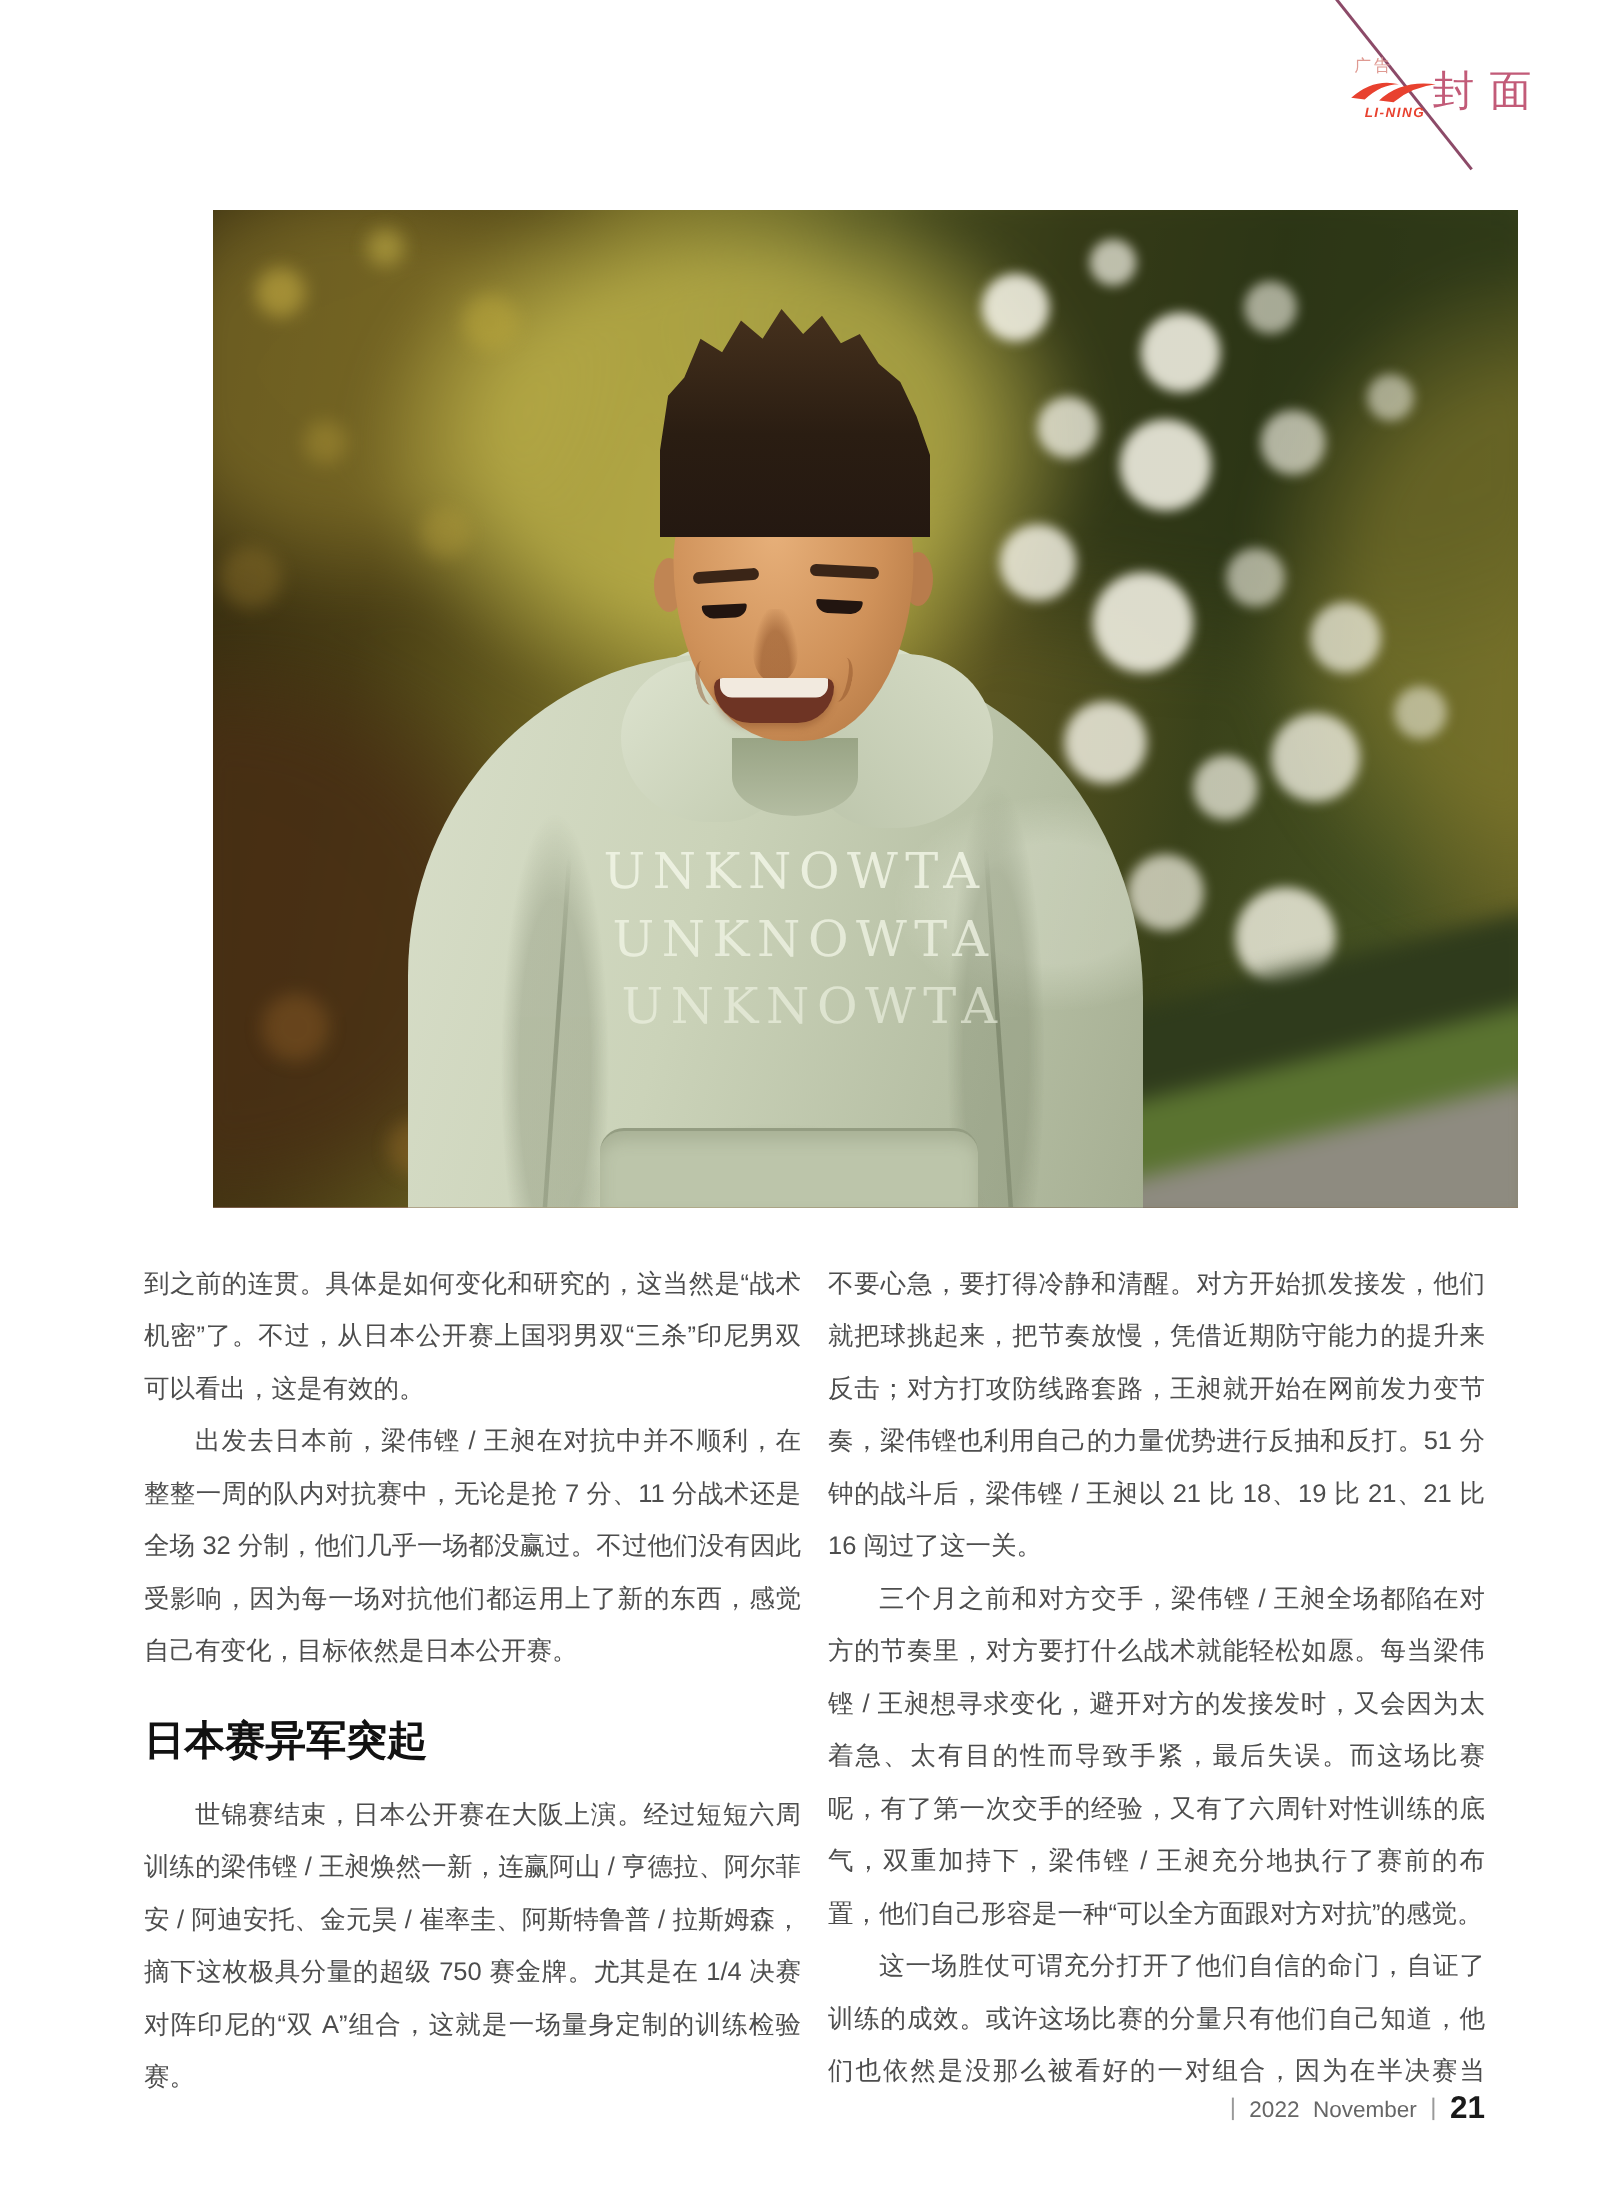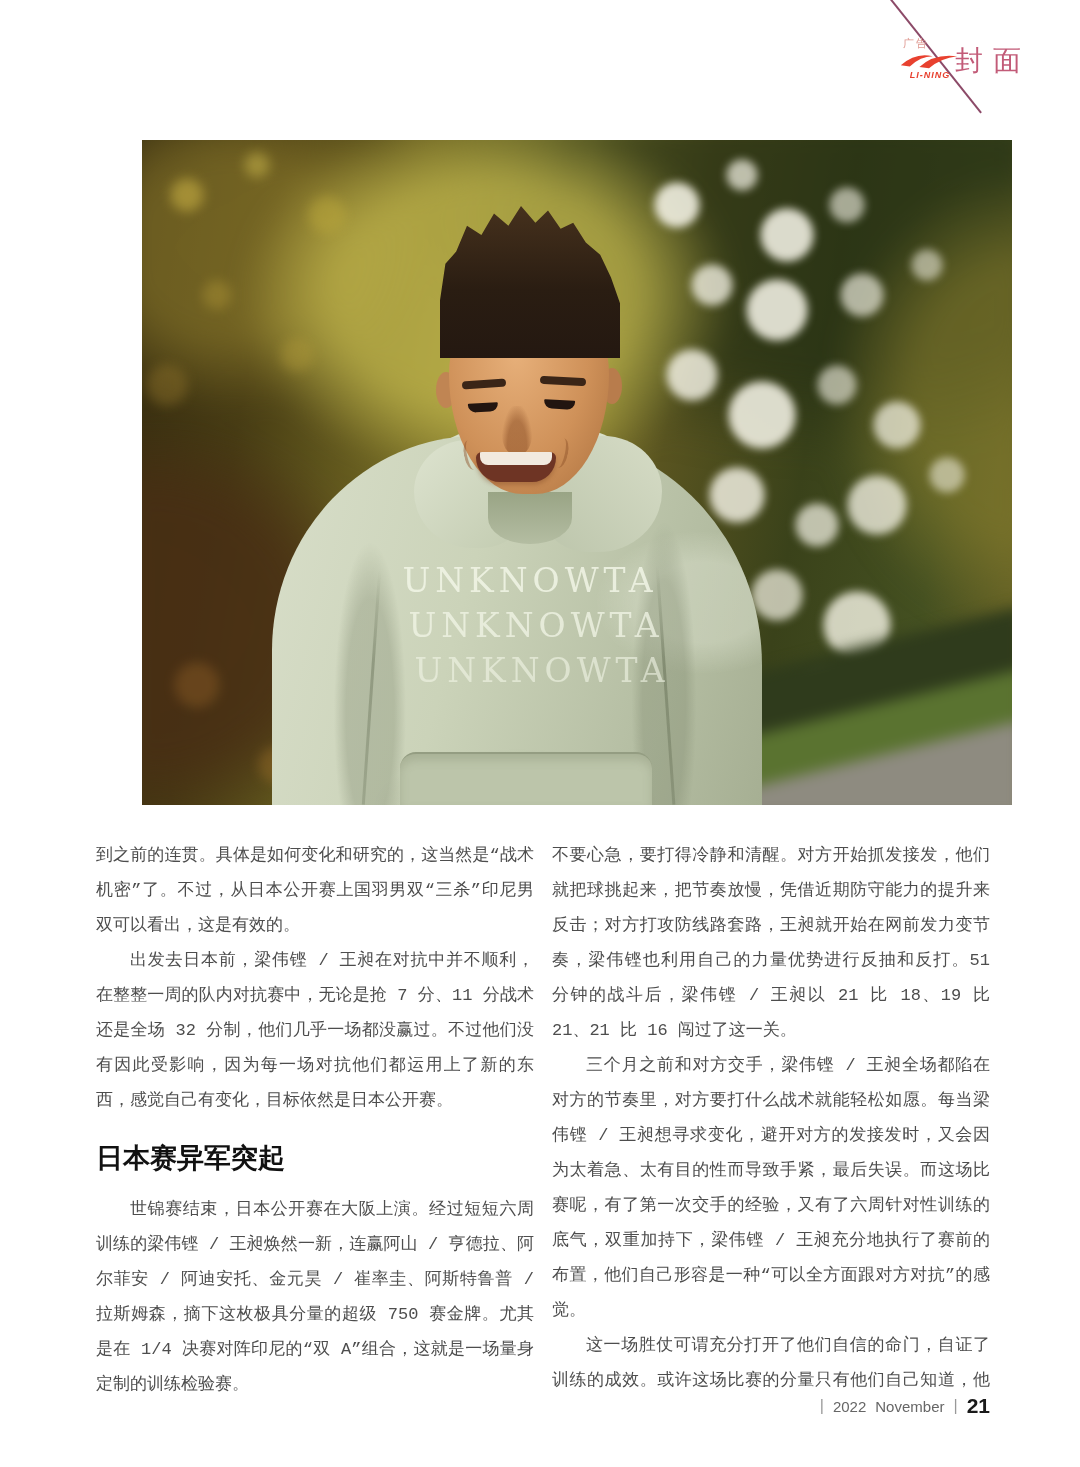--- a/index.html
+++ b/index.html
@@ -137,21 +137,21 @@
     box-shadow:0 3px 4px rgba(120,65,35,.35); }
   .teeth { position:absolute; left:4px; top:0; width:72px; height:13px;
     background:#f2eadf; border-radius:0 0 8px 8px; }
   .smile-l { position:absolute; left:322px; top:300px; width:14px; height:30px;
     border-left:3px solid rgba(140,80,40,.45); border-radius:50%; transform:rotate(-12deg); }
   .smile-r { position:absolute; left:412px; top:298px; width:14px; height:30px;
     border-right:3px solid rgba(140,80,40,.45); border-radius:50%; transform:rotate(12deg); }
 
   
   .article { position:absolute; left:96px; top:838px; width:894px; height:560px;
-    display:flex; gap:18px;font-family:Liberation Mono, monospace; }
+    display:flex; gap:18px; }
   .col { width:438px; height:560px; overflow:hidden; color:#4d4d4d; font-size:17px;
     line-height:35px; text-align:justify; }
   .col p { text-indent:2em; }
   .col p.cont { text-indent:0; }
   .col h2 { font-size:27px; line-height:32px; color:#111; font-weight:bold;
     margin:26px 0 16px 0; text-align:left; }
 
   
   .footer { position:absolute; right:90px; top:1394px; color:#666; font-size:15px;
     display:flex; align-items:center; gap:9px; }

